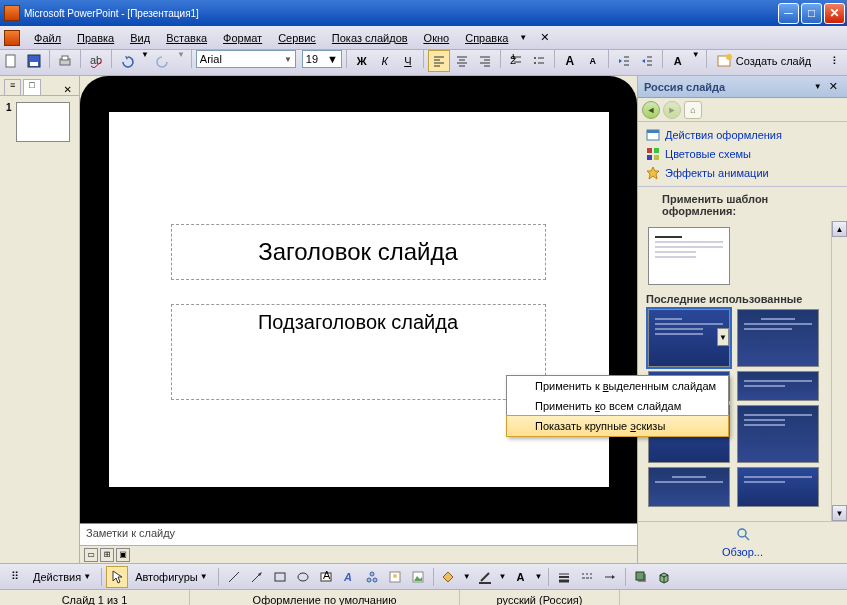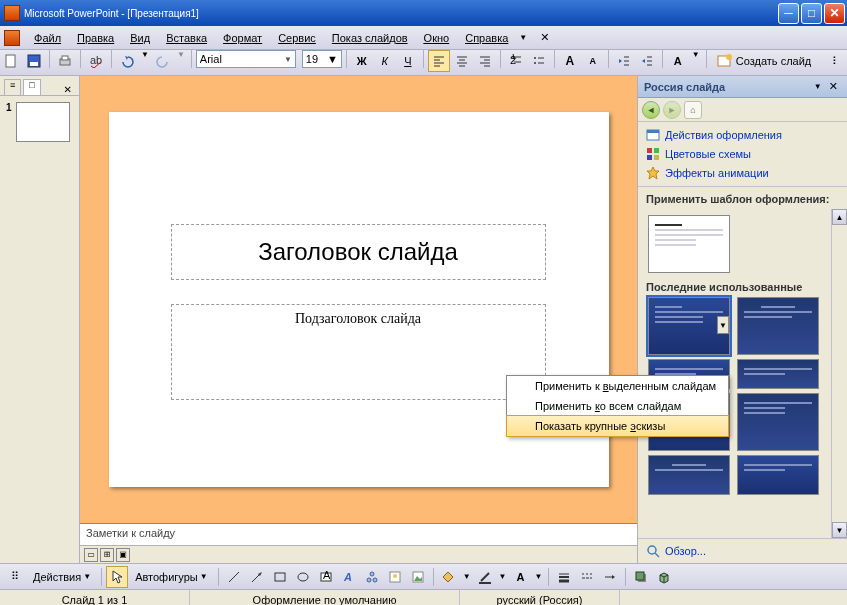--- a/index.html
+++ b/index.html
@@ -32,53 +32,53 @@
 .tabstrip { width: 80px; background: #ece9d8; border-right: 1px solid #b0b0c0; }
 .tabs { height: 20px; display: flex; align-items: flex-end; padding: 2px 4px 0; gap: 2px; border-bottom: 1px solid #b0b0c0; }
 .tab { height: 16px; padding: 0 5px; background: #ece9d8; border: 1px solid #b0b0c0; border-bottom: none; font-size: 9px; }
 .tab.active { background: #fff; }
 .tabx { margin-left: auto; font-size: 10px; padding: 0 3px; }
 .thumbnails { padding: 6px; }
 .thumbrow { display: flex; gap: 4px; align-items: flex-start; }
 .thumbn { font-size: 10px; font-weight: bold; }
 .thumbnail { width: 54px; height: 40px; background: #fff; border: 1px solid #888; }
 
-.center { flex: 1; display: flex; flex-direction: column; background: #fdba74; }
+.center { flex: 1; display: flex; flex-direction: column; background: #000000; border-radius: 28px; }
 .slideview { flex: 1; display: flex; align-items: center; justify-content: center; position: relative; }
 .slide { width: 500px; height: 375px; background: #fff; box-shadow: 2px 2px 4px rgba(0,0,0,0.4); position: relative; }
 .placeholder { position: absolute; border: 1px dashed #999; display: flex; align-items: center; justify-content: center; text-align: center; }
 .ph-title { left: 62px; top: 112px; width: 375px; height: 56px; font-size: 24px; font-family: Arial; color: #000; }
-.ph-sub { left: 62px; top: 192px; width: 375px; height: 96px; font-size: 14px; font-family: Liberation Serif, serif; color: #000; align-items: flex-start; padding-top: 6px; }
+.ph-sub { left: 62px; top: 192px; width: 375px; height: 96px; font-size: 20px; font-family: Liberation Sans, sans-serif; color: #000; align-items: flex-start; padding-top: 6px; }
 .notes { height: 22px; background: #fff; border-top: 1px solid #888; padding: 3px 6px; color: #444; }
 .viewbtns { height: 18px; background: #ece9d8; border-top: 1px solid #b0b0c0; display: flex; align-items: center; padding: 0 4px; gap: 2px; }
 .vbtn { width: 14px; height: 14px; border: 1px solid #888; background: #ece9d8; font-size: 8px; display: flex; align-items: center; justify-content: center; }
 
 .taskpane { width: 210px; background: #ece9d8; border-left: 1px solid #b0b0c0; display: flex; flex-direction: column; }
 .tphdr { height: 22px; background: linear-gradient(#c9d6ea,#b0c4e0); display: flex; align-items: center; padding: 0 6px; border-bottom: 1px solid #90a0c0; }
 .tphdr .tptitle { font-weight: bold; color: #304878; flex: 1; }
 .tphdr .tpx { padding: 0 3px; }
 .tpnav { height: 24px; display: flex; align-items: center; padding: 0 4px; gap: 3px; border-bottom: 1px solid #c0c0d0; }
 .navbtn { width: 18px; height: 18px; border: 1px solid #90a878; border-radius: 9px; background: linear-gradient(#d0e8b0,#a8d060); display: flex; align-items: center; justify-content: center; font-size: 9px; color: #405020; }
 .tplinks { padding: 6px 8px; display: flex; flex-direction: column; gap: 5px; border-bottom: 1px solid #c0c0d0; }
 .tplink { display: flex; align-items: center; gap: 5px; color: #0030c0; cursor: pointer; }
 .tplink .lico { width: 14px; height: 14px; }
-.tpsection { padding: 6px 8px 4px; font-weight: bold; color: #333; }
+.tpsection { padding: 6px 24px 4px; font-weight: bold; color: #333; }
 .tpgallery { flex: 1; padding: 4px 4px 4px 8px; overflow: hidden; position: relative; }
 .templ { display: inline-block; width: 82px; height: 58px; background: #fff; border: 1px solid #888; margin: 2px; vertical-align: top; position: relative; overflow: hidden; }
 .templ.sel { outline: 2px solid #316ac5; }
 .templ .tdd { position: absolute; right: 0; top: 18px; width: 12px; height: 18px; background: #ece9d8; border: 1px solid #888; font-size: 8px; display: flex; align-items: center; justify-content: center; }
 .templ.blue { background: linear-gradient(#2a4898,#1a3070); }
 .templ.blue2 { background: linear-gradient(#203870,#304890); }
 .templ-lines { position: absolute; left: 6px; top: 8px; right: 6px; }
 .tl { height: 2px; background: #d0d0e0; margin-bottom: 3px; }
 .templ.blue .tl, .templ.blue2 .tl { background: #8090c0; }
 .gallery-scroll { position: absolute; right: 0; top: 0; bottom: 0; width: 16px; background: #ece9d8; border-left: 1px solid #c0c0d0; }
 .gallery-scroll .sbtn { height: 16px; background: linear-gradient(#f0f0fa,#d0d0e0); border: 1px solid #a0a0b0; font-size: 8px; display: flex; align-items: center; justify-content: center; }
 .tpfoot { padding: 5px 8px; border-top: 1px solid #c0c0d0; }
-.tpfoot .tplink { color: #0030c0; }
+.tpfoot .tplink { color: #0030c0; flex-direction: column; }
 
 .ctxmenu { position: absolute; left: 506px; top: 375px; width: 223px; background: #fff; border: 1px solid #888; box-shadow: 2px 2px 4px rgba(0,0,0,0.3); z-index: 100; }
 .ctxitem { padding: 4px 10px 4px 28px; position: relative; }
 .ctxitem.hover { background: linear-gradient(#fff0c0,#ffe090); border: 1px solid #d0a030; margin: -1px; }
 .ctxitem u { text-decoration: underline; }
 
 .drawbar { height: 26px; background: linear-gradient(#e9e9f2,#d4d4e6); display: flex; align-items: center; padding: 0 4px; gap: 1px; border-top: 1px solid #b0b0c0; }
 .drawbtn { padding: 0 6px; height: 20px; display: flex; align-items: center; gap: 2px; }
 
 .statusbar { height: 20px; background: #ece9d8; border-top: 1px solid #b0b0c0; display: flex; align-items: center; }

